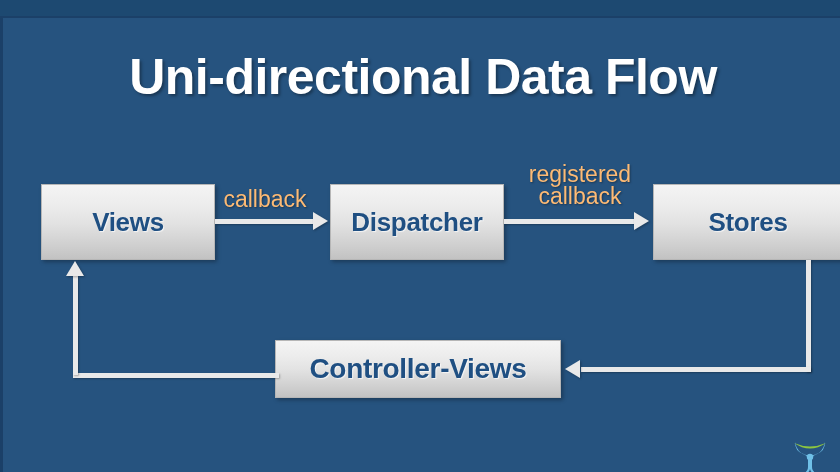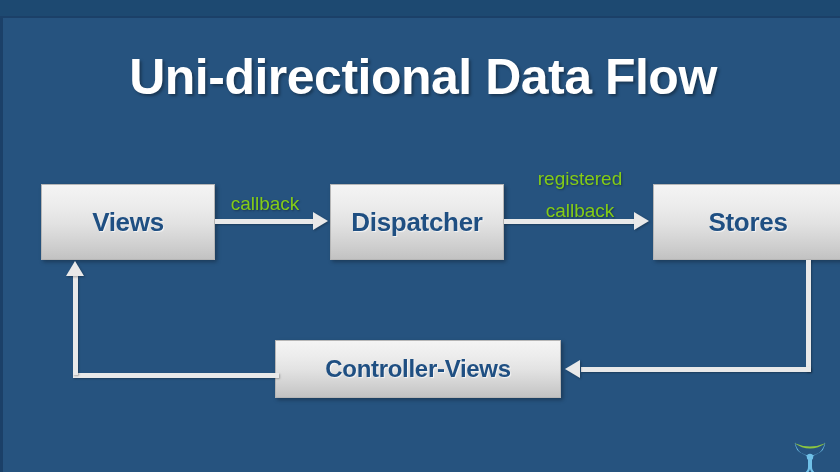--- a/index.html
+++ b/index.html
@@ -56,21 +56,21 @@
     font-weight: bold;
     font-size: 26px;
     letter-spacing: -0.3px;
     text-shadow: 1px 1px 1px rgba(255,255,255,0.7);
     white-space: nowrap;
   }
   #node-views      { left: 38px;  top: 166px; width: 174px; height: 76px; }
   #node-dispatcher { left: 327px; top: 166px; width: 174px; height: 76px; }
   #node-stores     { left: 650px; top: 166px; width: 190px; height: 76px; }
   #node-controller { left: 272px; top: 322px; width: 286px; height: 58px;
-                     font-size: 24px; }
+                     font-size: 28px; }
 
   
   .line {
     position: absolute;
     background: #e9e9e9;
     box-shadow: 1px 1px 2px rgba(0,0,0,0.28);
   }
   .line.h { height: 5px; }
   .line.v { width: 5px; }
 
@@ -92,23 +92,23 @@
   }
   .arrow.up {
     border-left: 9px solid transparent;
     border-right: 9px solid transparent;
     border-bottom: 15px solid #e9e9e9;
   }
 
   
   .edge-label {
     position: absolute;
-    color: #84cc16;
-    font-size: 19px;
-    line-height: 32px;
+    color: #fdba74;
+    font-size: 23px;
+    line-height: 22px;
     text-align: center;
     text-shadow: 1px 1px 2px rgba(0,0,0,0.35);
     white-space: pre-line;
   }
 
   
   #logo {
     position: absolute;
     right: 10px;
     bottom: 10px;

